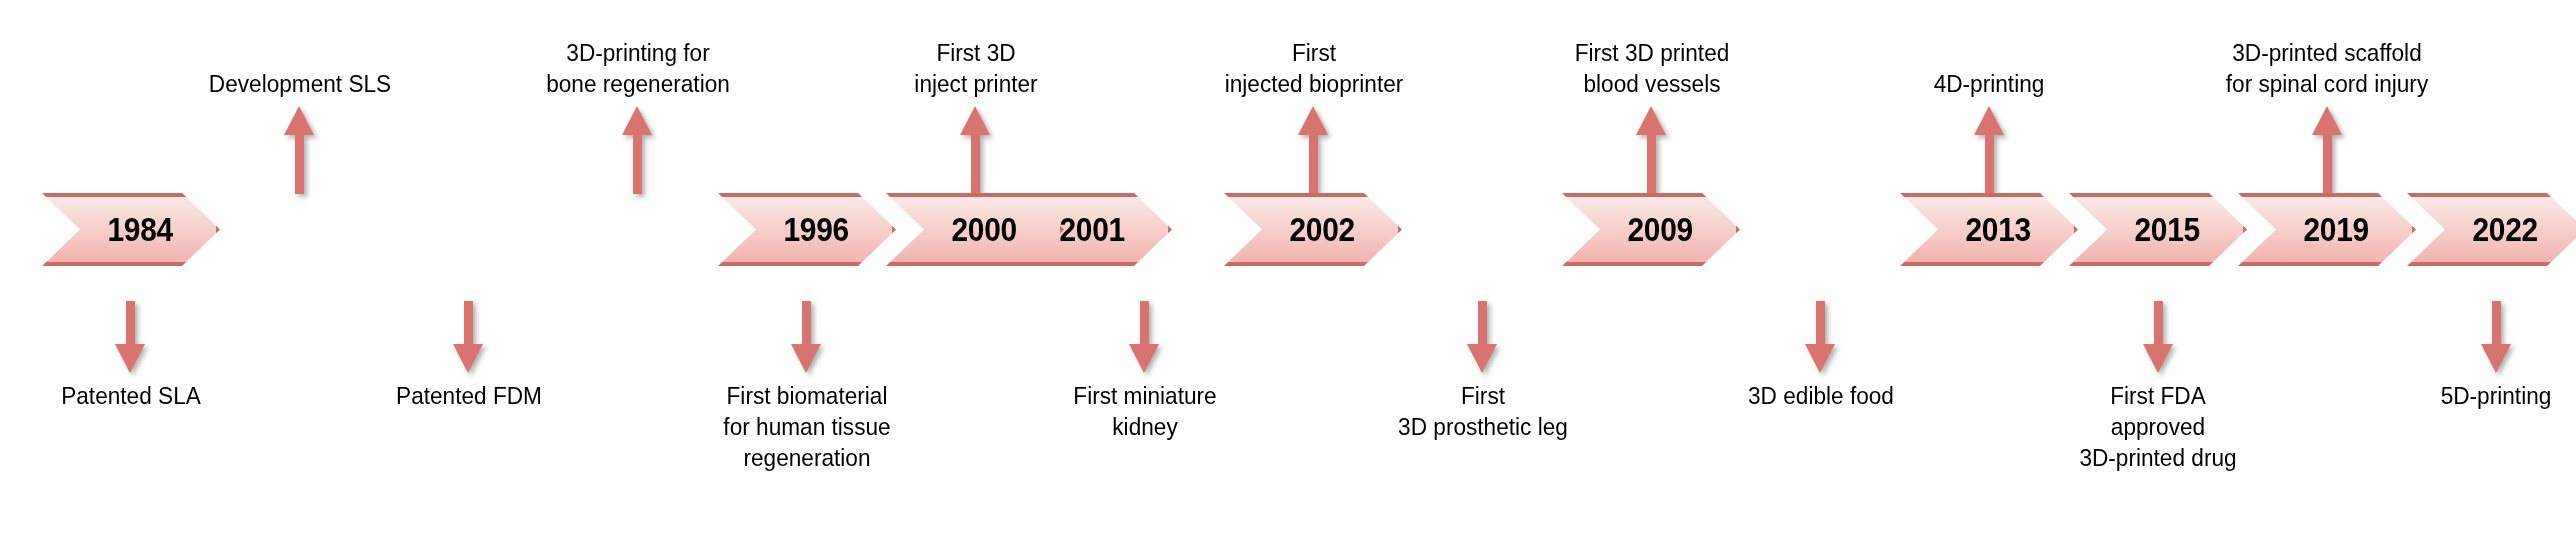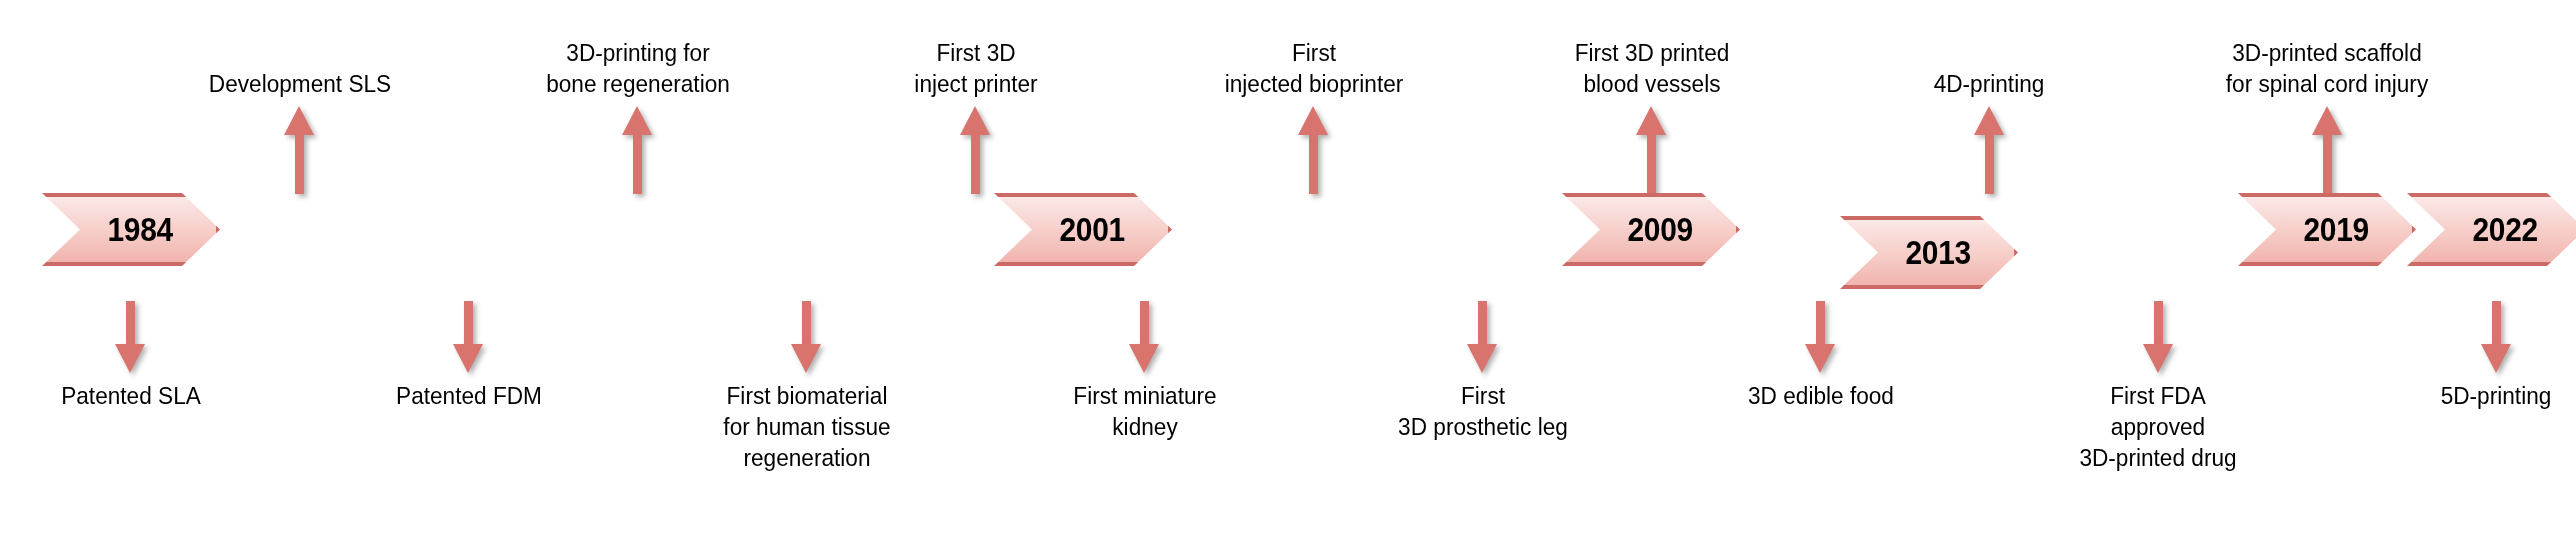--- a/index.html
+++ b/index.html
@@ -54,28 +54,40 @@
   .lbl span{display:block;}
 </style>
 </head>
 <body>
 
 <div id="stage">
   <div class="band" id="band">
       <div class="chev" style="left: 42px; top: 193px; width: 178px; z-index: 15;">
         <div class="yr">1984</div>
       </div>
+      <div class="chev" style="left: 718px; top: 193px; width: 178px; z-index: 11;">
+        <div class="yr">1996</div>
+      </div>
+      <div class="chev" style="left: 886px; top: 193px; width: 178px; z-index: 10;">
+        <div class="yr">2000</div>
+      </div>
       <div class="chev" style="left: 994px; top: 193px; width: 178px; z-index: 9;">
         <div class="yr">2001</div>
+      </div>
+      <div class="chev" style="left: 1224px; top: 193px; width: 178px; z-index: 8;">
+        <div class="yr">2002</div>
       </div>
       <div class="chev" style="left: 1562px; top: 193px; width: 178px; z-index: 6;">
         <div class="yr">2009</div>
       </div>
-      <div class="chev" style="left: 1840px; top: 193px; width: 178px; z-index: 4; margin-top: 23px;">
+      <div class="chev" style="left: 1900px; top: 193px; width: 178px; z-index: 4;">
         <div class="yr">2013</div>
+      </div>
+      <div class="chev" style="left: 2069px; top: 193px; width: 178px; z-index: 3;">
+        <div class="yr">2015</div>
       </div>
       <div class="chev" style="left: 2238px; top: 193px; width: 178px; z-index: 2;">
         <div class="yr">2019</div>
       </div>
       <div class="chev" style="left: 2407px; top: 193px; width: 178px; z-index: 1;">
         <div class="yr">2022</div>
       </div>
     </div>
   <div class="band" id="arrows">
       <div class="arrow down" style="left: 115px; width: 31px; top: 301px; height: 72px;">

